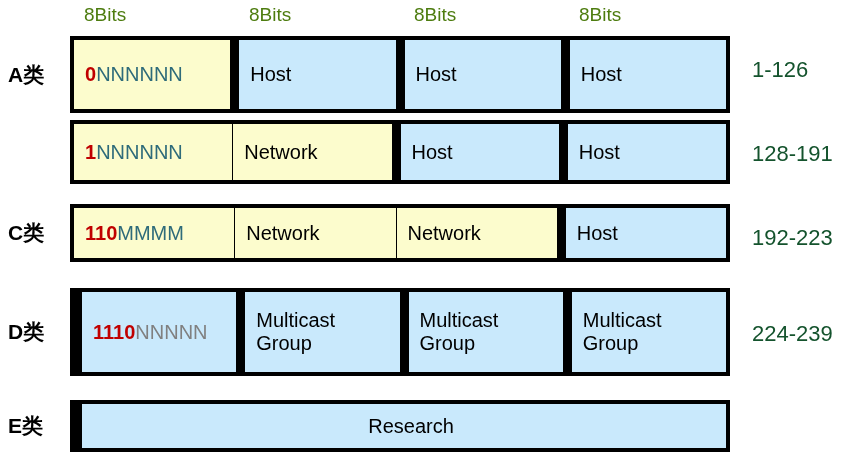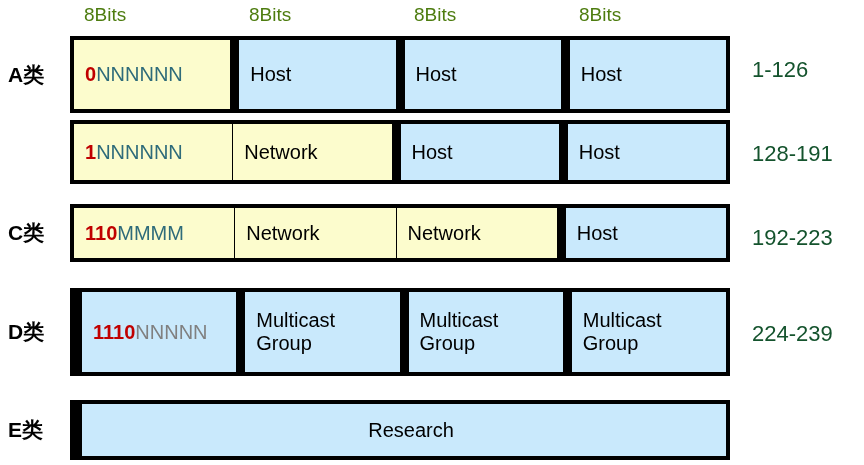--- a/index.html
+++ b/index.html
@@ -46,21 +46,21 @@
     position: absolute;
     left: 0;
     width: 864px;
     display: flex;
     align-items: center;
   }
   .row-a { top: 36px;  height: 77px; }
   .row-b { top: 120px; height: 64px; }
   .row-c { top: 204px; height: 58px; }
   .row-d { top: 288px; height: 88px; }
-  .row-e { top: 400px; height: 60px; }
+  .row-e { top: 400px; height: 52px; }
 
   .class-label {
     position: absolute;
     left: 8px;
     width: 58px;
     font-size: 21px;
     font-weight: bold;
     color: #000;
     text-align: left;
     white-space: nowrap;

